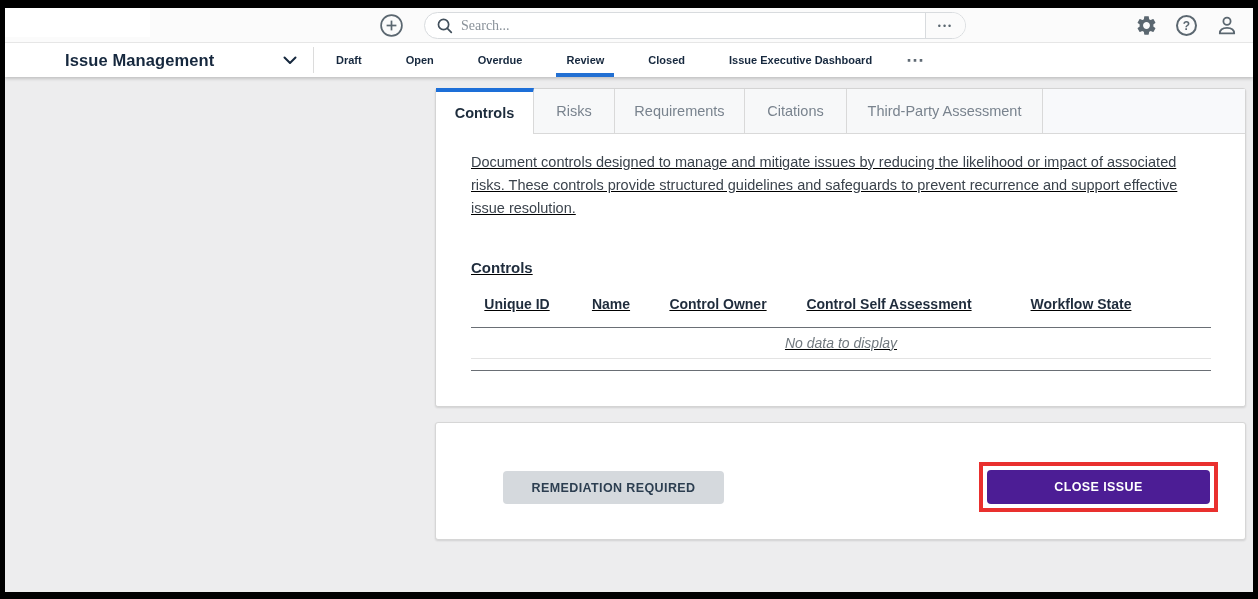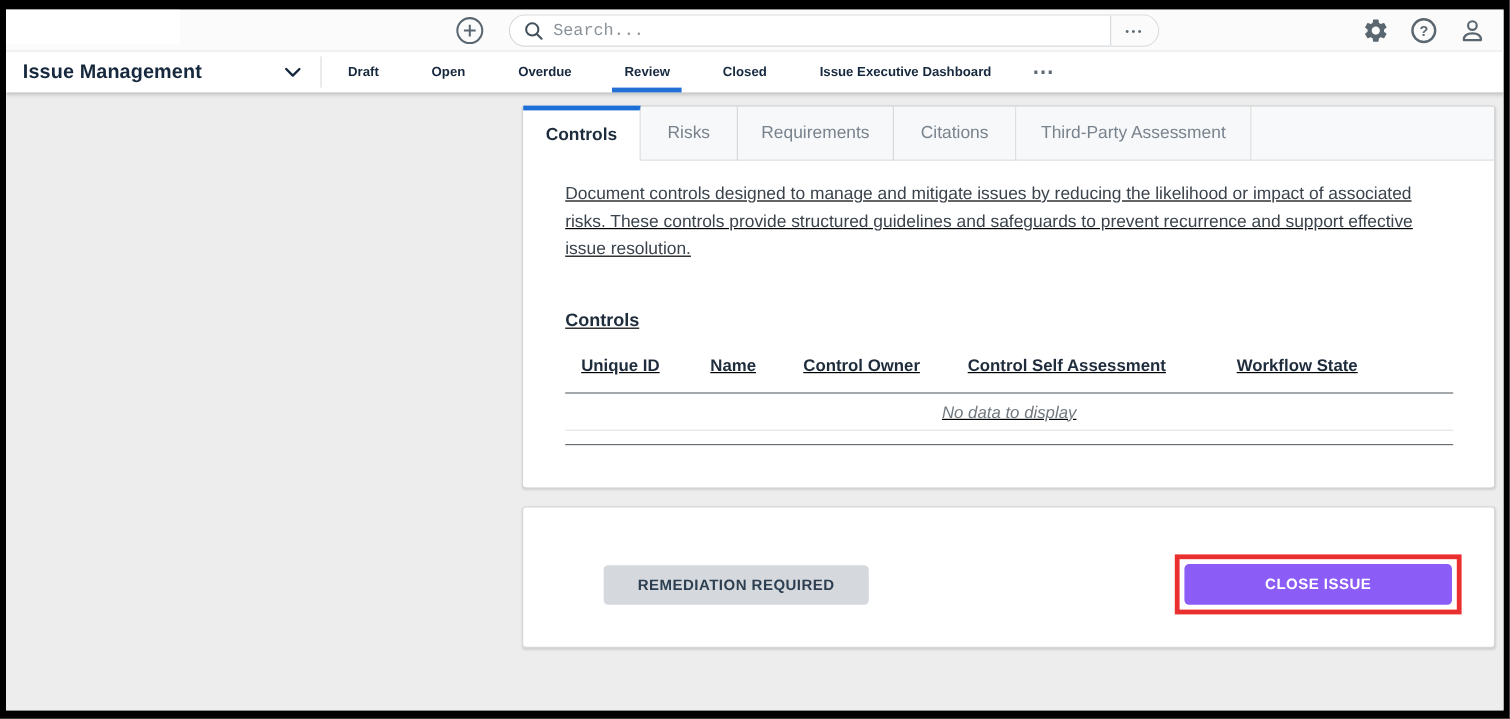--- a/index.html
+++ b/index.html
@@ -6,30 +6,30 @@
   html,body { width:1258px; height:599px; background:#000; font-family:"Liberation Sans", sans-serif; }
   .screen { width:1258px; height:599px; border:solid #000; border-width:8px 5px 7px 5px; background:#ededee; position:relative; overflow:hidden; }
   .app { width:1248px; height:584px; position:relative; }
 
   
   .topbar { position:absolute; left:0; top:0; width:100%; height:35px; background:#fbfbfb; border-bottom:1px solid #e8e8e8; }
   .topbar-left-panel { position:absolute; left:0; top:0; width:145px; height:29px; background:#ffffff; }
   .plus-btn { position:absolute; left:374px; top:5px; width:25px; height:25px; display:flex; align-items:center; justify-content:center; cursor:pointer; }
   .search-pill { position:absolute; left:419px; top:4px; width:542px; height:27px; border:1px solid #d8dbde; border-radius:14px; background:#fff; display:flex; align-items:center; overflow:hidden; }
   .search-pill .mag { margin:0 8px 0 11px; display:flex; align-items:center; }
-  .search-pill input { flex:1; border:none; outline:none; font-size:14px; color:#42505c; background:transparent; font-family:Liberation Mono, monospace; }
+  .search-pill input { flex:1; border:none; outline:none; font-size:14px; color:#42505c; background:transparent; font-family:Liberation Serif, serif; }
   .search-pill input::placeholder { color:#8a929a; }
   .search-more { width:40px; height:100%; border-left:1px solid #d8dbde; display:flex; align-items:center; justify-content:center; font-size:9px; letter-spacing:2px; color:#5b6770; cursor:pointer; background:#fbfbfb; }
   .top-icons { position:absolute; right:14px; top:0; height:35px; display:flex; align-items:center; gap:18px; }
   .icon-btn { display:flex; align-items:center; justify-content:center; cursor:pointer; }
   .help-circle { width:21px; height:21px; border:2px solid #5b6770; border-radius:50%; display:flex; align-items:center; justify-content:center; font-size:12px; font-weight:bold; color:#5b6770; }
 
   
   .navbar { position:absolute; left:0; top:35px; width:100%; height:34px; background:#fff; display:flex; align-items:stretch; box-shadow:0 2px 3px rgba(0,0,0,.18); z-index:5; }
-  .nav-left { width:262px; display:flex; align-items:center; justify-content:space-between; padding:0 16px 0 14px; cursor:pointer; }
+  .nav-left { width:262px; display:flex; align-items:center; justify-content:space-between; padding:0 16px 0 14px; cursor:pointer;margin-left:46px; }
   .nav-title { font-size:16.5px; font-weight:bold; color:#16283e; letter-spacing:.1px; }
   .nav-divider { width:1px; background:#dcdcdc; margin:4px 0; }
   .nav-links { display:flex; align-items:stretch; }
   .nav-link { display:flex; align-items:center; margin:0 12px; padding:0 10px; font-size:11px; font-weight:600; color:#16283e; cursor:pointer; position:relative; }
   .nav-link.active::after { content:""; position:absolute; left:0; right:0; bottom:0; height:4px; background:#2270d3; }
   .nav-overflow { display:flex; align-items:center; padding:0 12px; font-size:18px; font-weight:bold; color:#5f6a74; cursor:pointer; letter-spacing:1px; }
 
   
   .content { position:absolute; left:0; top:69px; width:100%; height:515px; background:#ededee; }
 
@@ -46,21 +46,21 @@
   .ctable-head .th { text-align:center; font-size:14px; font-weight:bold; color:#1f2c3c; }
   .ctable-head .th:last-child { padding-right:50px; }
   .hr-dark { border:none; border-top:1px solid #6a6f75; margin-top:15px; }
   .empty-row { height:31px; display:flex; align-items:center; justify-content:center; font-size:14px; font-style:italic; color:#71797f; border-bottom:1px solid #e3e3e3; }
   .hr-dark2 { border:none; border-top:1px solid #6a6f75; margin-top:11px; }
 
   .actions-card { position:absolute; left:430px; top:345px; width:811px; height:118px; background:#fff; border:1px solid #d6d6d6; border-radius:3px; box-shadow:0 1px 2px rgba(0,0,0,.12); }
   .btn { border:none; border-radius:4px; font-family:"Liberation Sans", sans-serif; font-size:12.5px; font-weight:bold; letter-spacing:.4px; cursor:pointer; }
   .btn-secondary { position:absolute; left:35px; top:48px; width:221px; height:33px; background:#d5d9dd; color:#2c3e50;margin-left:32px; }
   .red-highlight { position:absolute; left:543px; top:39px; width:239px; height:50px; border:4px solid #e9302e; padding:4px; }
-  .btn-primary { display:block; width:100%; height:100%; background:#8b5cf6; color:#ffffff; }
+  .btn-primary { display:block; width:100%; height:100%; background:#4c1d95; color:#ffffff; }
   svg { display:block; }
 </style>
 </head>
 <body>
 
 <div class="screen">
 <div class="app">
 
   <header class="topbar">
     <div class="topbar-left-panel"></div>

